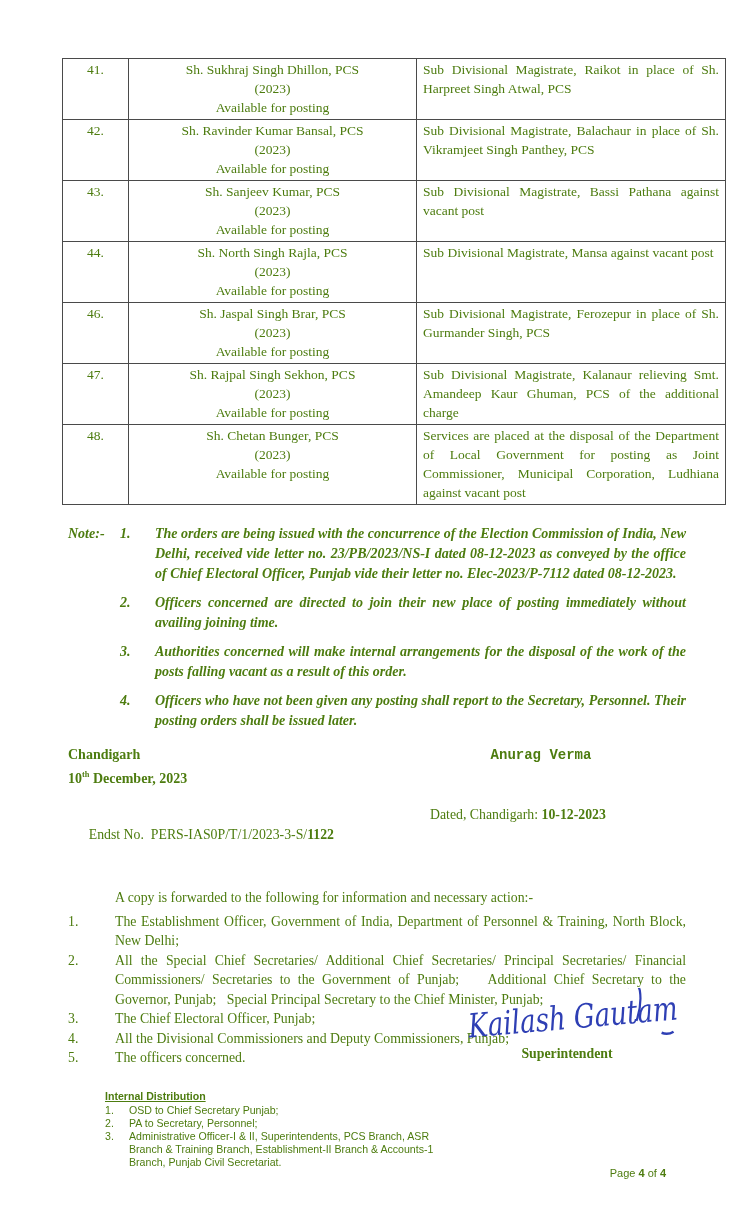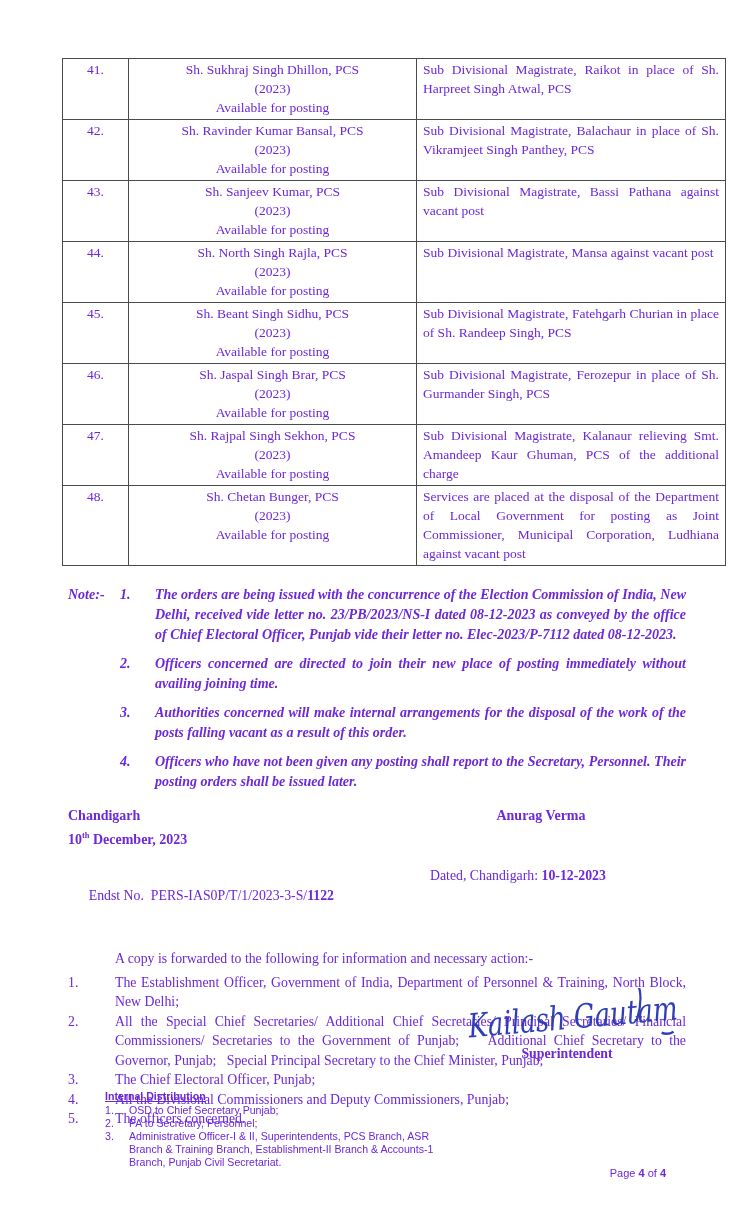--- a/index.html
+++ b/index.html
@@ -1,21 +1,21 @@
 <!DOCTYPE html>
 <html><head>
 <meta charset="utf-8">
 <style>
   html,body{margin:0;padding:0;background:#e9e9e9;}
   .page{
     position:relative;
     width:740px;height:1219px;
     background:#ffffff;
     font-family:"Liberation Serif", serif;
-    color:#6d28d9;
+    color:#4d7c0f;
     overflow:hidden;
     margin:0 auto;
   }
   .content{padding:58px 54px 0 62px;}
 
   
   table.postings{
     border-collapse:collapse;
     width:624px;
     table-layout:fixed;
@@ -42,21 +42,21 @@
     font-size:14px;
     line-height:20px;
   }
   .note-label{position:absolute;left:6px;top:0;}
   .note-item{display:flex;margin-bottom:9px;}
   .note-no{width:35px;flex-shrink:0;}
   .note-text{flex:1;text-align:justify;}
 
   
   .signoff{display:flex;margin-top:14px;font-weight:bold;font-size:14px;line-height:20px;padding-left:6px;}
-  .signoff-right{margin-left:auto;text-align:center;min-width:290px;}
+  .signoff-right{margin-left:auto;text-align:center;min-width:290px;font-family:Liberation Mono, monospace;}
   sup.ord{font-size:60%;vertical-align:super;}
 
   
   .endst{position:relative;margin-top:16px;padding-left:6px;font-size:13.8px;line-height:20px;white-space:pre-wrap;}
   .endst-dated{position:absolute;left:368px;top:0;white-space:pre-wrap;}
   .fwd-line{margin-top:3px;padding-left:53px;font-size:13.8px;line-height:20px;}
 
   
   .copy-list{margin-top:4px;font-size:13.8px;line-height:19.5px;}
   .copy-item{display:flex;padding-left:6px;}
@@ -135,29 +135,20 @@
           <td class="posting">Sub Divisional Magistrate, Bassi Pathana against vacant post</td>
         </tr>
         <tr class="r60">
           <td class="sno">44.</td>
           <td class="officer">
             <div>Sh. North Singh Rajla, PCS</div>
             <div>(2023)</div>
             <div>Available for posting</div>
           </td>
           <td class="posting">Sub Divisional Magistrate, Mansa against vacant post</td>
-        </tr>
-        <tr class="r60">
-          <td class="sno">45.</td>
-          <td class="officer">
-            <div>Sh. Beant Singh Sidhu, PCS</div>
-            <div>(2023)</div>
-            <div>Available for posting</div>
-          </td>
-          <td class="posting">Sub Divisional Magistrate, Fatehgarh Churian in place of Sh. Randeep Singh, PCS</td>
         </tr>
         <tr class="r60">
           <td class="sno">46.</td>
           <td class="officer">
             <div>Sh. Jaspal Singh Brar, PCS</div>
             <div>(2023)</div>
             <div>Available for posting</div>
           </td>
           <td class="posting">Sub Divisional Magistrate, Ferozepur in place of Sh. Gurmander Singh, PCS</td>
         </tr>

